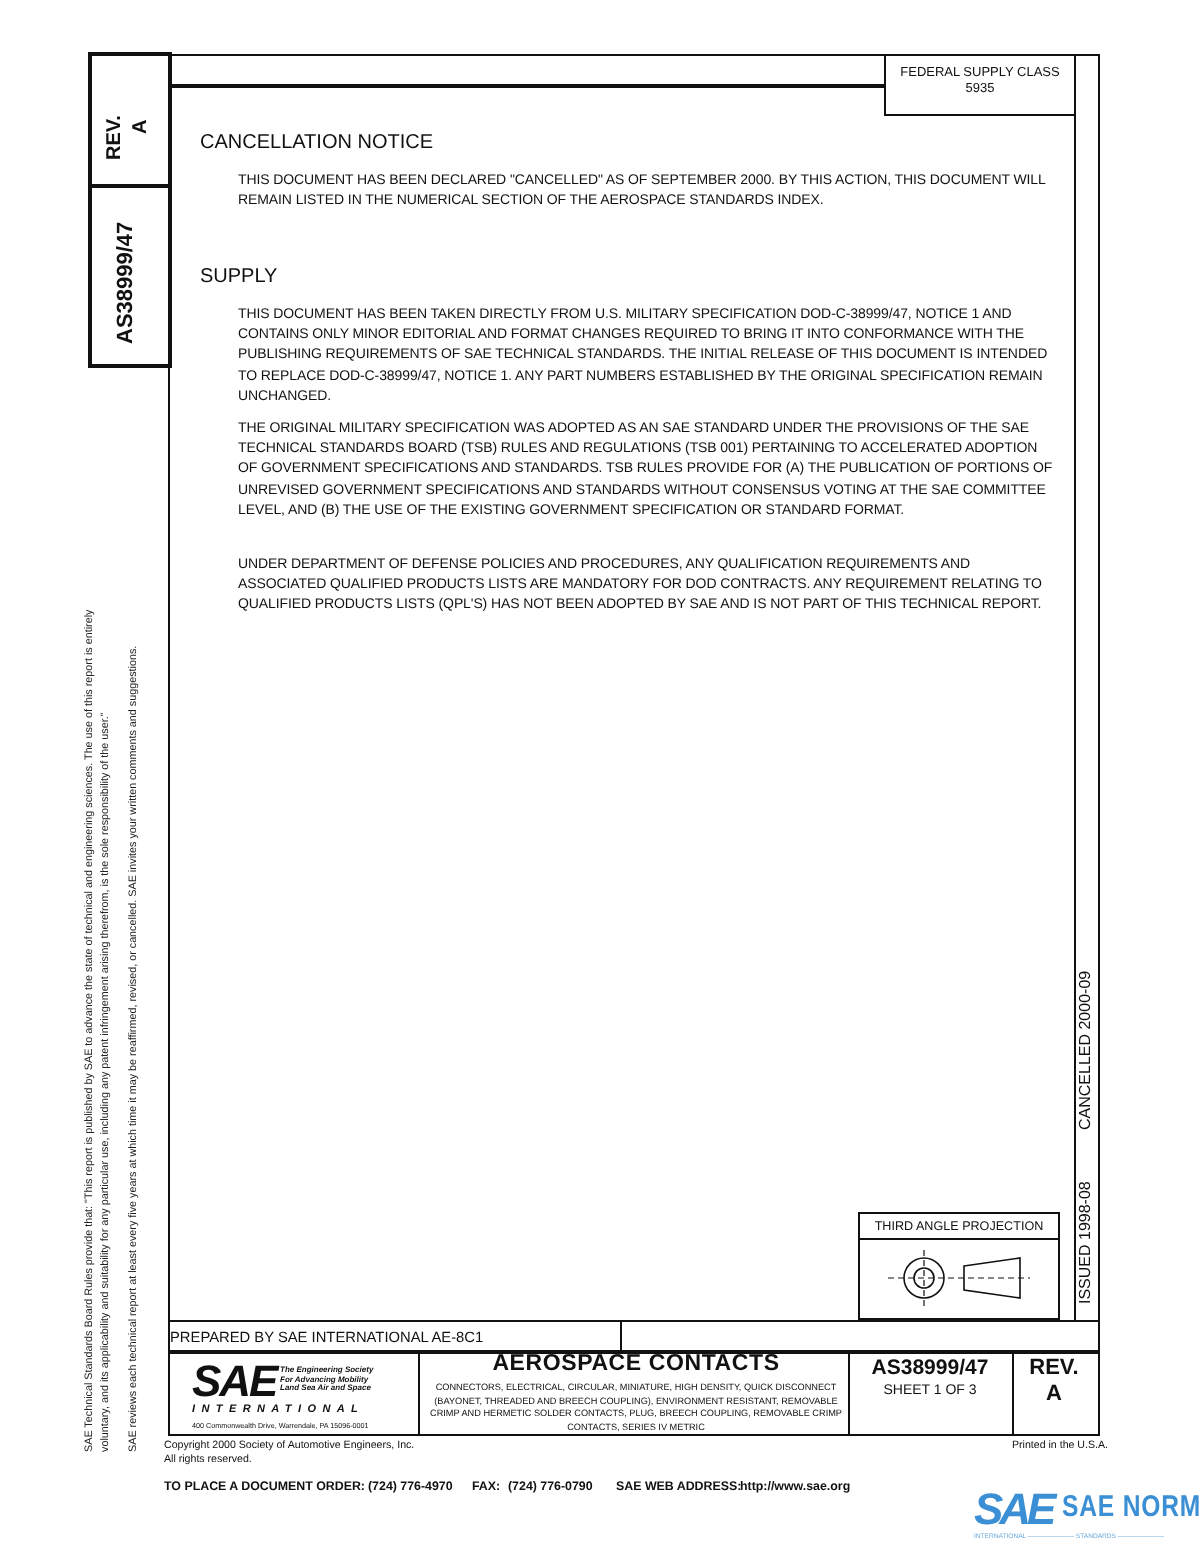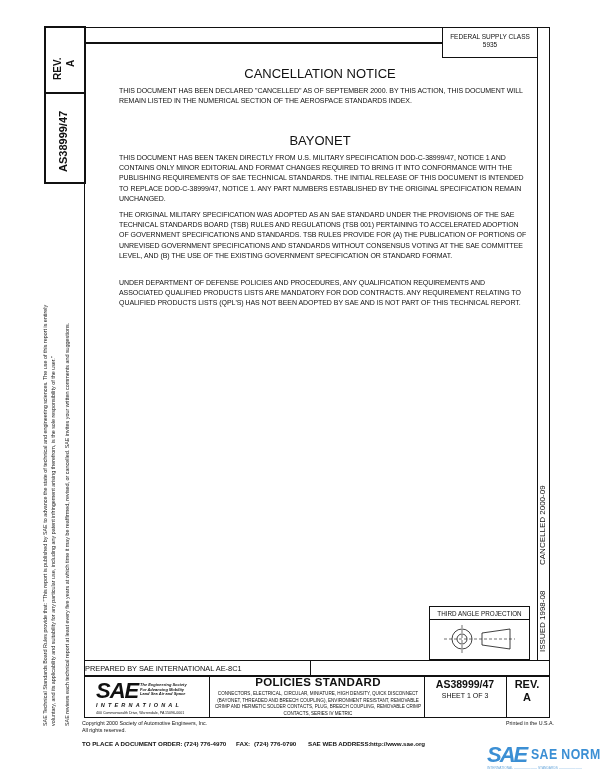--- a/index.html
+++ b/index.html
@@ -8,21 +8,21 @@
   .abs { position: absolute; }
   .ln { position: absolute; background: #111; }
 
   .side-box { position: absolute; border: 2px solid #111; box-sizing: border-box; }
   .vtext { position: absolute; transform-origin: left top; transform: rotate(-90deg); white-space: nowrap; }
 
   .fsc { position: absolute; left: 442px; top: 28px; width: 96px; height: 30px;
          border: 1px solid #111; border-top: none; box-sizing: border-box;
          font-size: 6.5px; text-align: center; line-height: 8px; padding-top: 5px; }
 
-  .heading { position: absolute; left: 100px; width: 440px; text-align: center; font-size: 13px; }
+  .heading { position: absolute; left: 100px; width: 440px; font-size: 10px; }
   .para { position: absolute; left: 119px; width: 410px; font-size: 7px; line-height: 10.2px;
           letter-spacing: -0.05px; }
 
   .disclaimer { font-size: 5.4px; color: #222; }
 
   .tap-box { position: absolute; left: 429px; top: 606px; width: 101px; height: 54px;
              border: 1px solid #111; box-sizing: border-box; }
   .tap-title { font-size: 6.3px; text-align: center; padding: 3px 0 2px 0; border-bottom: 1px solid #111; }
 
   .prepared { position: absolute; left: 85px; top: 664px; font-size: 7.4px; }
@@ -73,21 +73,21 @@
 <div class="ln" style="left:506px; top:676px; width:1px; height:41px;"></div>
 
 <div class="fsc">
   <div>FEDERAL SUPPLY CLASS</div>
   <div>5935</div>
 </div>
 
 <div class="heading" style="top:66px;">CANCELLATION NOTICE</div>
 <div class="para" style="top:86px;">THIS DOCUMENT HAS BEEN DECLARED "CANCELLED" AS OF SEPTEMBER 2000. BY THIS ACTION, THIS DOCUMENT WILL REMAIN LISTED IN THE NUMERICAL SECTION OF THE AEROSPACE STANDARDS INDEX.</div>
 
-<div class="heading" style="top:133px;">BAYONET</div>
+<div class="heading" style="top:133px;">SUPPLY</div>
 <div class="para" style="top:153px;">THIS DOCUMENT HAS BEEN TAKEN DIRECTLY FROM U.S. MILITARY SPECIFICATION DOD-C-38999/47, NOTICE 1 AND CONTAINS ONLY MINOR EDITORIAL AND FORMAT CHANGES REQUIRED TO BRING IT INTO CONFORMANCE WITH THE PUBLISHING REQUIREMENTS OF SAE TECHNICAL STANDARDS. THE INITIAL RELEASE OF THIS DOCUMENT IS INTENDED TO REPLACE DOD-C-38999/47, NOTICE 1. ANY PART NUMBERS ESTABLISHED BY THE ORIGINAL SPECIFICATION REMAIN UNCHANGED.</div>
 <div class="para" style="top:210px;">THE ORIGINAL MILITARY SPECIFICATION WAS ADOPTED AS AN SAE STANDARD UNDER THE PROVISIONS OF THE SAE TECHNICAL STANDARDS BOARD (TSB) RULES AND REGULATIONS (TSB 001) PERTAINING TO ACCELERATED ADOPTION OF GOVERNMENT SPECIFICATIONS AND STANDARDS. TSB RULES PROVIDE FOR (A) THE PUBLICATION OF PORTIONS OF UNREVISED GOVERNMENT SPECIFICATIONS AND STANDARDS WITHOUT CONSENSUS VOTING AT THE SAE COMMITTEE LEVEL, AND (B) THE USE OF THE EXISTING GOVERNMENT SPECIFICATION OR STANDARD FORMAT.</div>
 <div class="para" style="top:278px;">UNDER DEPARTMENT OF DEFENSE POLICIES AND PROCEDURES, ANY QUALIFICATION REQUIREMENTS AND ASSOCIATED QUALIFIED PRODUCTS LISTS ARE MANDATORY FOR DOD CONTRACTS. ANY REQUIREMENT RELATING TO QUALIFIED PRODUCTS LISTS (QPL'S) HAS NOT BEEN ADOPTED BY SAE AND IS NOT PART OF THIS TECHNICAL REPORT.</div>
 
 <div class="vtext disclaimer" style="left:42px; top:726px;">SAE Technical Standards Board Rules provide that: "This report is published by SAE to advance the state of technical and engineering sciences. The use of this report is entirely</div>
 <div class="vtext disclaimer" style="left:50px; top:726px;">voluntary, and its applicability and suitability for any particular use, including any patent infringement arising therefrom, is the sole responsibility of the user."</div>
 <div class="vtext disclaimer" style="left:64px; top:726px;">SAE reviews each technical report at least every five years at which time it may be reaffirmed, revised, or cancelled. SAE invites your written comments and suggestions.</div>
 
 <div class="vtext" style="left:538px; top:652px; font-size:8px;">ISSUED 1998-08</div>
 <div class="vtext" style="left:538px; top:565px; font-size:8px;">CANCELLED 2000-09</div>
@@ -109,21 +109,21 @@
   <div class="sae-logo">SAE</div>
   <div class="sae-tag">
     <div>The Engineering Society</div>
     <div>For Advancing Mobility</div>
     <div>Land Sea Air and Space</div>
   </div>
   <div class="sae-intl">INTERNATIONAL</div>
   <div class="sae-addr">400 Commonwealth Drive, Warrendale, PA 15096-0001</div>
 </div>
 
-<div class="aero-title">POLICIES STANDARD</div>
+<div class="aero-title">AEROSPACE CONTACTS</div>
 <div class="aero-desc">CONNECTORS, ELECTRICAL, CIRCULAR, MINIATURE, HIGH DENSITY, QUICK DISCONNECT (BAYONET, THREADED AND BREECH COUPLING), ENVIRONMENT RESISTANT, REMOVABLE CRIMP AND HERMETIC SOLDER CONTACTS, PLUG, BREECH COUPLING, REMOVABLE CRIMP CONTACTS, SERIES IV METRIC</div>
 
 <div class="docnum">
   <div class="n">AS38999/47</div>
   <div class="s">SHEET 1 OF 3</div>
 </div>
 <div class="rev">
   <div>REV.</div>
   <div>A</div>
 </div>

